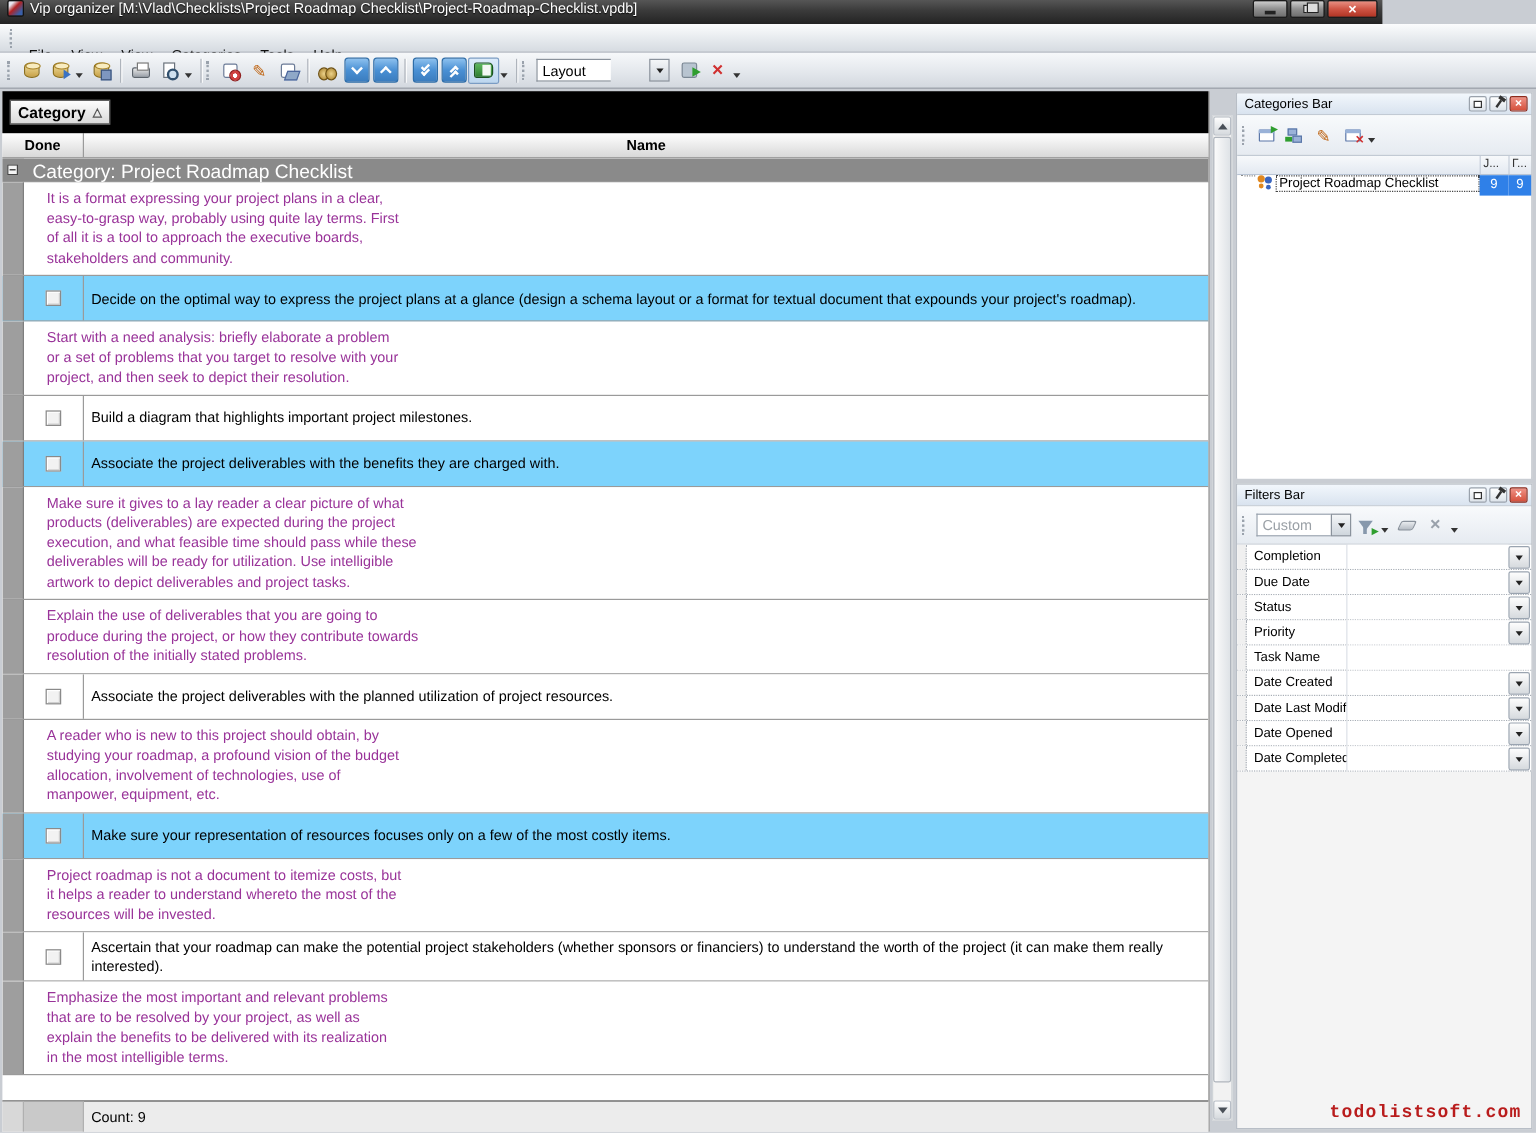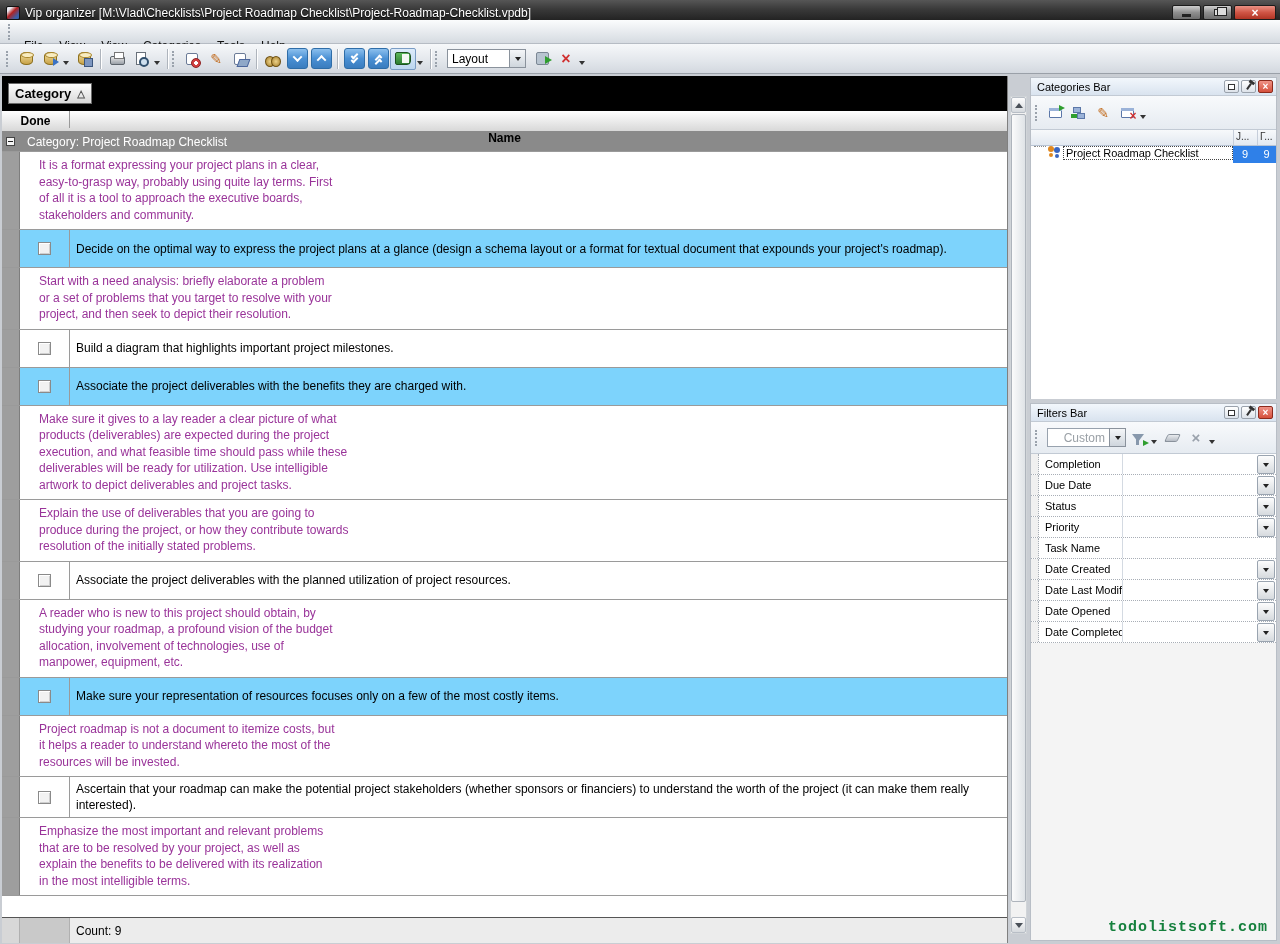--- a/index.html
+++ b/index.html
@@ -1,21 +1,21 @@
 <!DOCTYPE html>
 <html><head>
 <meta charset="utf-8">
 <style>
   * { margin:0; padding:0; box-sizing:border-box; }
   html,body { width:1280px; height:944px; overflow:hidden; }
   body { font-family:"Liberation Sans", sans-serif; font-size:12px; background:#C9CDD3; position:relative; }
 
   
-  #titlebar { position:absolute; left:0; top:0; width:1280px; height:20px;
-    background:linear-gradient(#565656,#3a3a3a 45%,#232323); display:flex; align-items:flex-end; padding:0 4px; }
+  #titlebar { position:absolute; left:0; top:0; width:1152px; height:20px;
+    background:linear-gradient(#565656,#3a3a3a 45%,#232323); display:flex; align-items:flex-start; padding:0 4px; }
   .app-icon { width:14px; height:14px; margin:0 5px 0 2px; border-radius:2px;
     background:linear-gradient(135deg,#e8e8f0 20%,#b22222 45%,#3a5fa8 80%); border:1px solid #111; }
   .title-text { color:#fff; font-size:12px; text-shadow:0 1px 1px #000; white-space:nowrap; }
   .win-btns { margin-left:auto; display:flex; gap:2px; }
   .win-btn { width:29px; height:15px; border:1px solid #1c1c1c; border-radius:2px;
     background:linear-gradient(#cfcfcf,#8f8f8f 50%,#6e6e6e); display:flex; align-items:center; justify-content:center; }
   .win-btn.close { width:42px; background:linear-gradient(#e99184,#cf5545 50%,#b03424); color:#fff; font-weight:bold; font-size:12px; }
   .glyph-min { width:9px; height:3px; background:#222; margin-top:5px; }
   .glyph-restore { width:8px; height:7px; border:1px solid #222; position:relative; background:#ddd; }
   .glyph-restore:before { content:""; position:absolute; left:2px; top:-3px; width:8px; height:7px; border:1px solid #222; background:#ddd; }
@@ -51,45 +51,45 @@
   .icon-binoc:before { left:0; } .icon-binoc:after { right:0; }
   .blue-btn { width:21px; height:21px; border-radius:3px; border:1px solid #2E6DA8;
     background:linear-gradient(#8cc0ee,#4a90d4 50%,#3a7cbe); display:flex; flex-direction:column; align-items:center; justify-content:center; }
   .chv { width:7px; height:7px; border-left:2px solid #fff; border-bottom:2px solid #fff; }
   .chv.down { transform:rotate(-45deg) translate(1px,-1px); }
   .chv.up { transform:rotate(135deg) translate(1px,-1px); }
   .chv.dbl { height:4px; }
   .icon-book { width:16px; height:13px; background:linear-gradient(#5cb85c,#2e7d32); border:1px solid #1c521f; border-radius:2px 4px 4px 2px; position:relative; }
   .icon-book:before { content:""; position:absolute; right:1px; top:1px; width:7px; height:9px; background:#f4f8f4; }
   .tb-btn.pressed { border:1px solid #7A9CC4; border-radius:2px; background:linear-gradient(#dcebfa,#bcd6ef); width:26px; }
-  .layout-combo { display:flex; margin:16px 4px; }
+  .layout-combo { display:flex; margin:16px 4px;gap:32px; }
   .layout-combo .field { width:62px; height:19px; background:#fff; border:1px solid #8a929c; border-right:none; padding:2px 4px; font-size:12px; }
   .combo-btn { width:17px; height:19px; border:1px solid #8a929c; background:linear-gradient(#f4f6f8,#cfd6dd); display:flex; align-items:center; justify-content:center; }
   .combo-btn .tri { width:0; height:0; border-left:3px solid transparent; border-right:3px solid transparent; border-top:4px solid #222; margin:0; }
   .icon-go { width:13px; height:13px; background:#b8c4d0; border:1px solid #7b8794; border-radius:2px; position:relative; }
   .icon-go:after { content:""; position:absolute; right:-4px; top:3px; width:0; height:0; border-top:4px solid transparent; border-bottom:4px solid transparent; border-left:7px solid #2f9e2f; }
   .icon-redx { color:#D03030; font-size:16px; font-weight:bold; line-height:16px; }
 
   
   #main-panel { position:absolute; left:2px; top:76px; width:1006px; height:867px; background:#fff; border-right:1px solid #808080; }
   #groupband { height:35px; background:#000; position:relative; }
   .cat-btn { position:absolute; left:6px; top:7px; height:21px; padding:0 6px; display:flex; align-items:center; gap:6px;
     background:linear-gradient(#fdfdfd,#d9d9d9); border:1px solid #6a6a6a; font-weight:bold; font-size:13px; }
   .cat-btn .sort { font-size:10px; color:#555; }
-  #colheader { height:21px; background:linear-gradient(#ffffff,#d8d8d8); border-bottom:1px solid #8a8a8a; display:flex; font-weight:bold;flex-direction:column; }
+  #colheader { height:21px; background:linear-gradient(#ffffff,#d8d8d8); border-bottom:1px solid #8a8a8a; display:flex; font-weight:bold; }
   #colheader .h-done { width:68px; text-align:center; padding-top:3px; border-right:1px solid #9a9a9a; }
   #colheader .h-name { flex:1; text-align:center; padding-top:3px; }
   #rows { height:785px; overflow:hidden; }
   .row { display:flex; border-bottom:1px solid #9a9a9a; background:#fff; }
   .ind { width:18px; flex:none; background:#9E9E9E; border-right:1px solid #7e7e7e; position:relative; }
   .group-row { background:#8A8A8A; height:20px; }
   .group-row .ind { background:#8A8A8A; border-right:none; }
   .collapse-box { position:absolute; left:4px; top:5px; width:9px; height:9px; background:#f4f4f4; border:1px solid #444; }
   .collapse-box:after { content:""; position:absolute; left:1px; top:3px; width:5px; height:1px; background:#222; }
-  .group-text { color:#fff; font-size:12px; padding:3px 0 0 7px; }
+  .group-text { color:#fff; font-size:16px; padding:3px 0 0 7px; }
   .task-row { min-height:38px; }
   .task-row.shade-gray { background:#7dd3fc; }
   .cell-done { width:50px; flex:none; border-right:1px solid #9a9a9a; display:flex; align-items:center; justify-content:center; }
   .checkbox { width:13px; height:13px; background:#F2F2F2; border:1px solid #8a8a8a; box-shadow:inset 1px 1px 0 #fff, inset -1px -1px 0 #cfcfcf; }
   .cell-name { flex:1; display:flex; align-items:center; padding:4px 10px 4px 6px; line-height:16px; }
   .note-row { }
   .note-text { padding:5px 8px 6px 19px; color:#993399; line-height:16.5px; white-space:pre-line; max-width:360px; }
   #countrow { position:absolute; left:0; bottom:0; width:100%; height:26px; border-top:1px solid #555; display:flex; background:#ECECEC; }
   #countrow .c-ind { width:18px; background:#D8D8D8; border-right:1px solid #b0b0b0; }
   #countrow .c-done { width:50px; background:#C9C9C9; border-right:1px solid #b0b0b0; }
@@ -109,21 +109,21 @@
   #filtpanel { top:403px; height:538px; }
   .ptitle { height:18px; background:linear-gradient(#F2F7FC,#D9E3EF); border-bottom:1px solid #C2CAD4; display:flex; align-items:center; padding:0 3px 0 6px; font-size:11px; }
   .ptitle .pt-btns { margin-left:auto; display:flex; gap:2px; }
   .pt-btn { width:15px; height:13px; border:1px solid #9aa2ac; border-radius:2px; background:linear-gradient(#ffffff,#dde3ea); display:flex; align-items:center; justify-content:center; }
   .pt-btn.close { background:linear-gradient(#ef9286,#d5503c); color:#fff; font-size:10px; font-weight:bold; border-color:#8d2a1c; }
   .glyph-restore-sm { width:7px; height:6px; border:1px solid #333; background:#fff; }
   .glyph-pin { width:2px; height:7px; background:#333; position:relative; transform:rotate(35deg); }
   .glyph-pin:before { content:""; position:absolute; left:-2px; top:-3px; width:6px; height:3px; background:#333; }
   .ptoolbar { display:flex; align-items:center; padding:0 4px; border-bottom:1px solid #C2CAD4; background:linear-gradient(#F8FAFC,#E6EBF1); }
   #catpanel .ptoolbar { height:34px; }
-  #filtpanel .ptoolbar { height:32px;text-align:right; }
+  #filtpanel .ptoolbar { height:32px; }
   .pt-tool { width:24px; height:22px; display:flex; align-items:center; justify-content:center; position:relative; }
   .icon-win { width:13px; height:10px; background:#fff; border:1px solid #5b77a8; border-radius:1px; position:relative; }
   .icon-win:before { content:""; position:absolute; left:-1px; top:-1px; right:-1px; height:3px; background:#9ab2d8; }
   .icon-win.newcat:after { content:""; position:absolute; right:-4px; top:-4px; width:0; height:0; border-top:3px solid transparent; border-bottom:3px solid transparent; border-left:6px solid #2f9e2f; }
   .icon-tree { width:13px; height:12px; position:relative; }
   .icon-tree:before { content:""; position:absolute; left:0; top:0; width:6px; height:4px; background:#9ab2d8; border:1px solid #5b77a8; }
   .icon-tree:after { content:""; position:absolute; left:4px; bottom:0; width:6px; height:4px; background:#9ab2d8; border:1px solid #5b77a8; box-shadow:-7px 0 0 -1px #2f9e2f; }
   .icon-win.delcat:after { content:"×"; position:absolute; right:-4px; bottom:-6px; color:#D03030; font-weight:bold; font-size:12px; }
   .cat-grid-header { height:16px; background:linear-gradient(#F7F9FB,#E3E9F1); border-bottom:1px solid #B8C4D4; display:flex; font-size:10px; color:#333; }
   .cat-grid-header .spacer { flex:1; }
@@ -148,21 +148,21 @@
   .icon-eraser { width:13px; height:8px; background:linear-gradient(#e8ebee,#b8bec6); border:1px solid #8a929c; transform:skewX(-25deg); border-radius:2px; }
   .icon-grayx { color:#9aa2ac; font-size:15px; font-weight:bold; line-height:15px; }
   .filt-grid { background:#F4F4F4; }
   .filt-row { height:21px; display:flex; align-items:stretch; border-bottom:1px dotted #A8AEB6; background:#fff; }
   .filt-row .f-left { width:8px; border-right:1px dotted #A8AEB6; background:#F0F0F0; flex:none; }
   .filt-row .f-label { width:84px; padding:4px 2px 0 6px; font-size:11px; white-space:nowrap; overflow:hidden; border-right:1px solid #D4DAE2; flex:none; }
   .filt-row .f-value { flex:1; background:#fff; }
   .filt-drop { width:18px; height:19px; margin:1px 1px 0 0; border:1px solid #9AA4B0; border-radius:2px;
     background:linear-gradient(#fdfdfd,#d6dade); display:flex; align-items:center; justify-content:center; flex:none; }
   .filt-drop .tri { width:0; height:0; border-left:3px solid transparent; border-right:3px solid transparent; border-top:4px solid #222; }
-  .watermark { position:absolute; right:8px; bottom:4px; font-family:"Liberation Mono", monospace; font-size:15px; font-weight:bold; color:#15803d; letter-spacing:1px; }
+  .watermark { position:absolute; right:8px; bottom:4px; font-family:"Liberation Mono", monospace; font-size:15px; font-weight:bold; color:#b91c1c; letter-spacing:1px; }
 </style>
 </head>
 <body>
 
 <div id="titlebar">
   <span class="app-icon"></span>
   <span class="title-text">Vip organizer [M:\Vlad\Checklists\Project Roadmap Checklist\Project-Roadmap-Checklist.vpdb]</span>
   <span class="win-btns">
     <span class="win-btn">
         <span class="glyph-min"></span>

